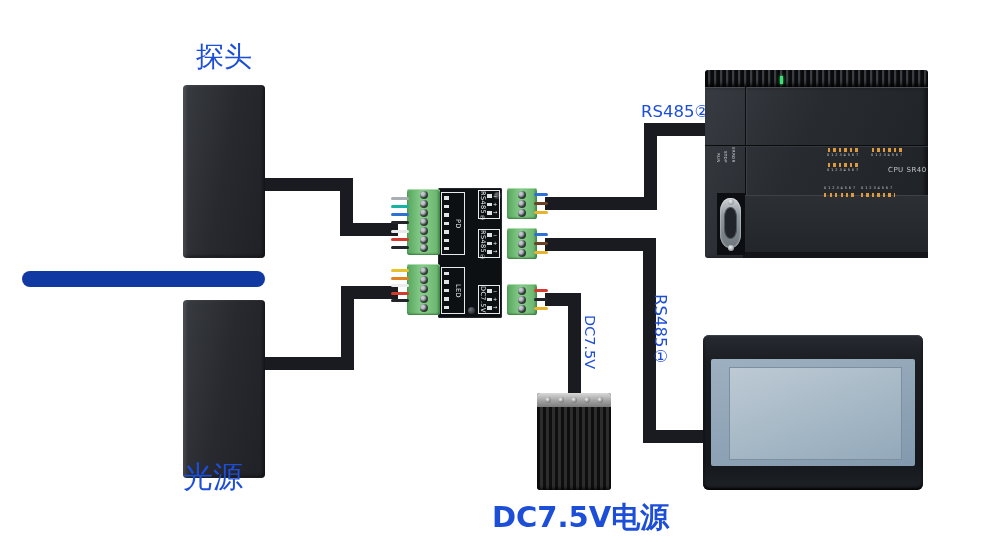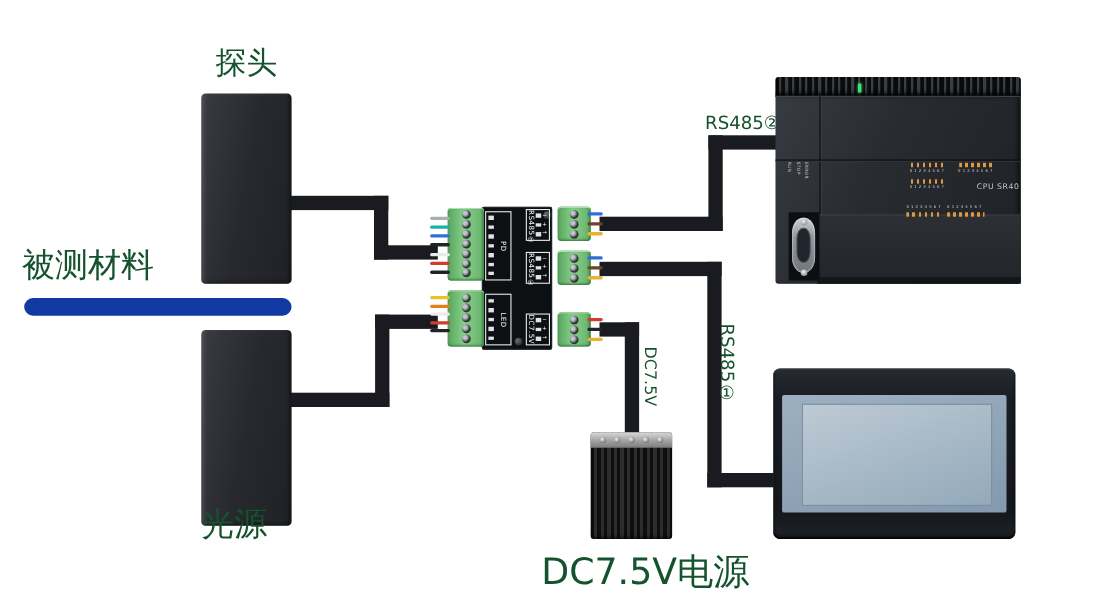--- a/index.html
+++ b/index.html
@@ -1,24 +1,24 @@
 <!DOCTYPE html>
 <html><head>
 <meta charset="utf-8">
 <style>
   html,body{margin:0;padding:0;background:#fff;}
   .canvas{position:relative;width:1000px;height:560px;background:#fff;overflow:hidden;
           font-family:"DejaVu Sans","Liberation Sans",sans-serif;color:#191919;}
   
-  .lbl{position:absolute;color:#14532d;line-height:1.1;white-space:nowrap;}
+  .lbl{position:absolute;color:#1d4ed8;line-height:1.1;white-space:nowrap;}
   .lbl-probe{left:183px;top:42px;width:82px;text-align:center;font-size:28px;font-weight:500;}
   .lbl-plc{left:703px;top:22px;width:227px;text-align:center;font-size:31px;font-weight:600;letter-spacing:1px;}
   .lbl-material{left:20px;top:225px;font-size:30px;font-weight:500;}
   .lbl-light{left:183px;top:460px;width:82px;text-align:left;font-size:30px;font-weight:500;}
-  .lbl-psu{left:492px;top:502px;font-size:33px;font-weight:400;}
+  .lbl-psu{left:492px;top:502px;font-size:29px;font-weight:700;}
   .lbl-hmi{left:703px;top:501px;width:220px;text-align:center;font-size:29px;font-weight:500;}
   .lbl-rs2{left:641px;top:103px;font-size:16.5px;}
   .lbl-rs1{left:651px;top:294px;font-size:16.5px;writing-mode:vertical-rl;}
   .lbl-dcv{left:581px;top:315px;font-size:14.5px;writing-mode:vertical-rl;}
   
   .wire{position:absolute;background:#1a1b20;}
   .w-probe-a{left:263px;top:178px;width:90px;height:13px;}
   .w-probe-b{left:340px;top:178px;width:13px;height:58px;}
   .w-probe-c{left:340px;top:223px;width:58px;height:13px;}
   .w-light-a{left:263px;top:357px;width:91px;height:13px;}
@@ -88,21 +88,21 @@
   .psu-screw{width:6px;height:6px;border-radius:50%;flex:none;
              background:radial-gradient(circle at 40% 35%,#f0f0f0,#8b8b8b 60%,#555);}
   
   .plc{position:absolute;left:703px;top:68px;width:227px;height:192px;}
   .plc-fins{position:absolute;left:2px;top:2px;width:223px;height:18px;border-radius:3px 3px 0 0;
             background:repeating-linear-gradient(90deg,#0a0b0d 0 3px,#3a3d41 3px 5px,#17181b 5px 6px);
             box-shadow:inset 0 -3px 4px #000;}
   .plc-ledg{position:absolute;left:77px;top:8px;width:3px;height:8px;background:#3fe06d;box-shadow:0 0 3px #3fe06d;}
   .plc-body{position:absolute;left:2px;top:19px;width:223px;height:171px;border-radius:0 0 3px 3px;
             background:linear-gradient(115deg,#383b41,#282b30 40%,#1e2126);
-            box-shadow:inset 0 1px 0 #4a4e54,inset -3px 0 4px rgba(0,0,0,.5);}
+            box-shadow:inset 0 1px 0 #4a4e54,inset -3px 0 4px rgba(0,0,0,.5);text-align:right;}
   .seam-v{position:absolute;left:40px;top:0;width:1px;height:108px;background:#0b0c0e;box-shadow:1px 0 0 #3c4046;}
   .seam-h{position:absolute;left:0;top:58px;width:100%;height:1px;background:#0b0c0e;box-shadow:0 1px 0 #34373c;}
   .plc-lower{position:absolute;left:38px;top:108px;width:185px;height:57px;
              background:linear-gradient(180deg,#2c2f34,#222529);border-top:1px solid #3e4247;}
   .plc-bottom{position:absolute;left:38px;top:165px;width:185px;height:6px;background:#131518;}
   .status{position:absolute;left:10px;top:60px;display:flex;gap:2px;}
   .status span{writing-mode:vertical-rl;font-size:4px;color:#d6d9dd;line-height:1.4;letter-spacing:.3px;}
   .db9-panel{position:absolute;left:12px;top:106px;width:28px;height:62px;background:#0c0e11;}
   .db9{position:absolute;left:3px;top:5px;width:21px;height:50px;border-radius:10px/14px;
        background:linear-gradient(180deg,#cdd2d7,#8f969d 35%,#6e757c);box-shadow:inset 0 0 2px #fff;}
@@ -145,21 +145,20 @@
   <div class="wire w-rs2-c"></div>
   <div class="wire w-rs1-a"></div>
   <div class="wire w-rs1-b"></div>
   <div class="wire w-rs1-c"></div>
   <div class="wire w-dc-a"></div>
   <div class="wire w-dc-b"></div>
 
   <div class="lbl lbl-probe">探头</div>
   <div class="devbox probe"></div>
   <div class="material-bar"></div>
-  <div class="lbl lbl-material">被测材料</div>
   <div class="devbox light"></div>
   <div class="lbl lbl-light">光源</div>
 
   <div class="board">
     <div class="bscrew s1"></div>
     <div class="bscrew s2"></div>
     <div class="lblbox pd-box">
       <div class="pincol">
           <div class="pinbox"></div>
           <div class="pinbox"></div>

